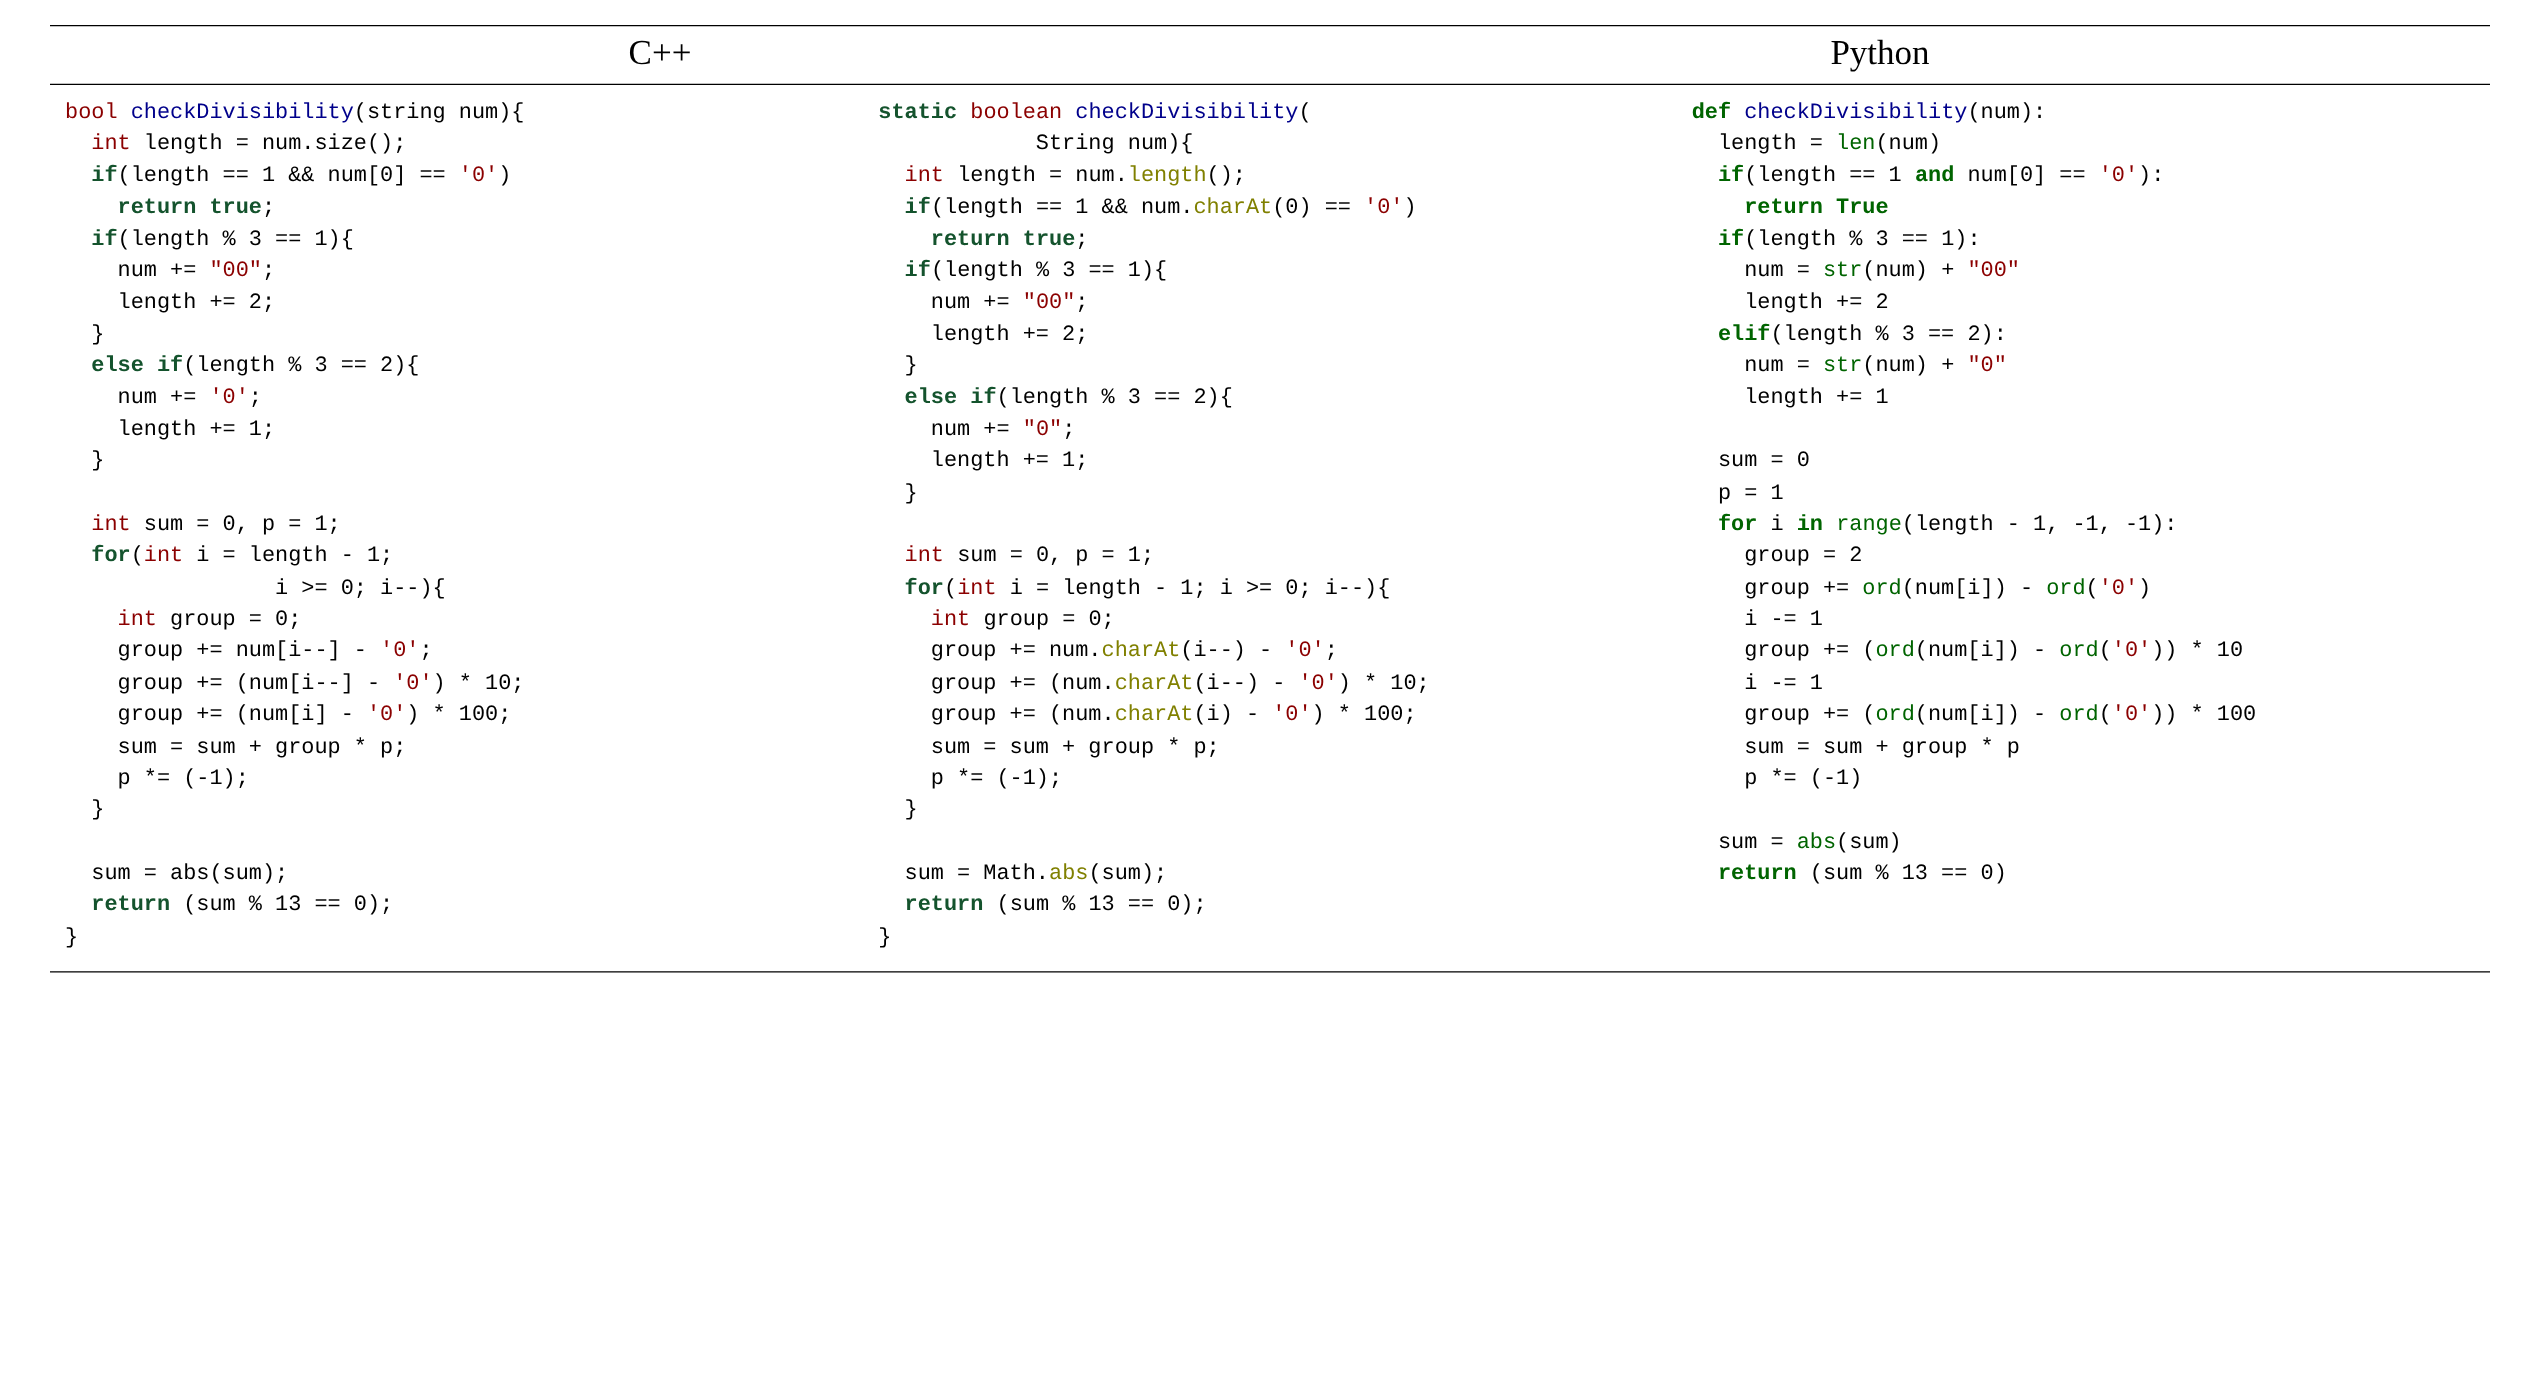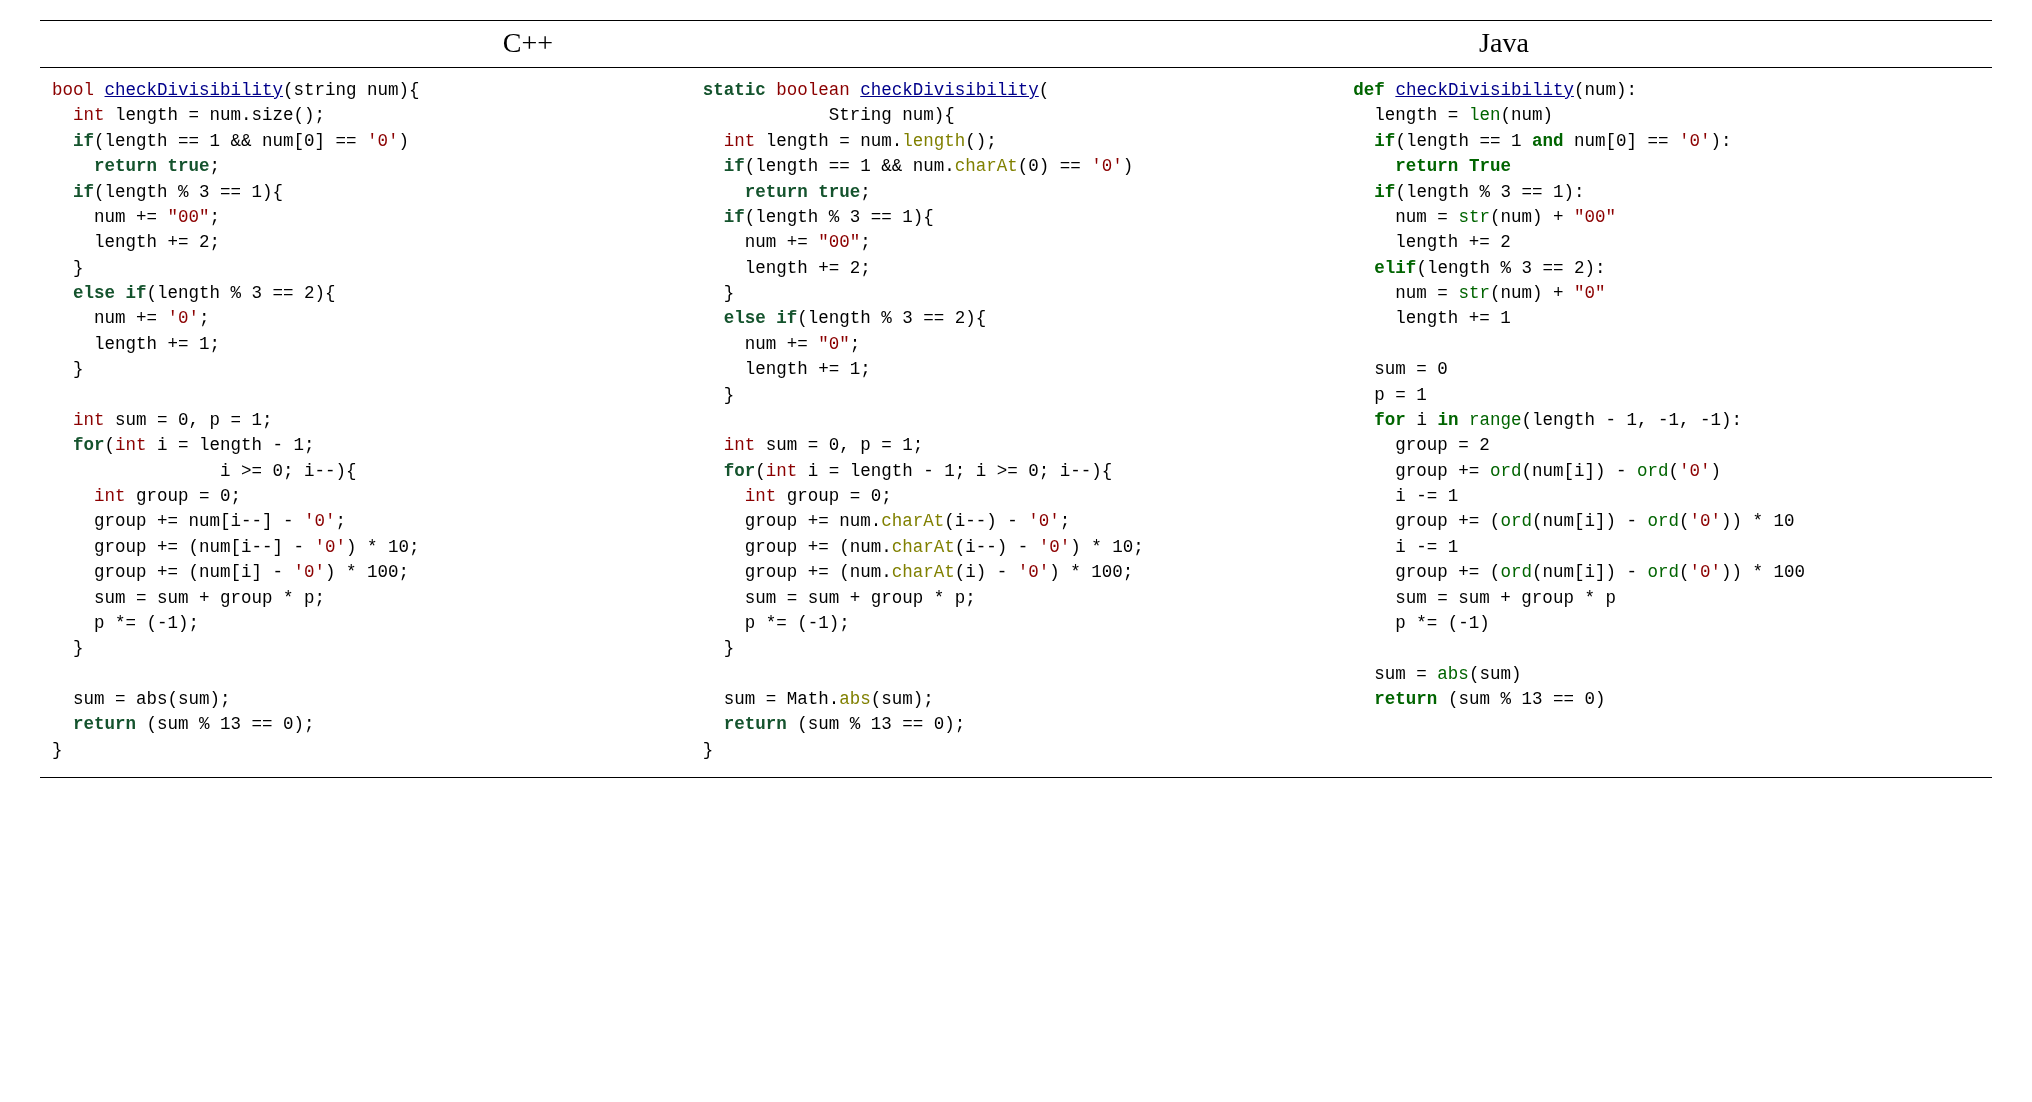--- a/index.html
+++ b/index.html
@@ -36,35 +36,35 @@
   pre.code {
     margin: 0;
     font-family: Menlo, Consolas, 'Courier New', monospace;
     font-size: 17.5px;
     line-height: 1.45;
     white-space: pre;
   }
   
   .kw  { color: #14532d; font-weight: bold; }   
   .ty  { color: #8b0000; }                       
-  .fn  { color: #00008b; text-decoration: underline; }                       
+  .fn  { color: #00008b; }                       
   .mem { color: #808000; margin-top: 10px; }                       
   .str { color: #8b0000; }
   .py-builtin { color: #006400; text-align: center; }                
   .py-kw { color: #006400; font-weight: bold; }
   .py-const { color: #006400; font-weight: bold; }
 </style>
 </head>
 <body>
 
 <div class="table-wrap">
   <hr class="hr-thick">
   <div class="header-row">
     <div class="header-cell">C++</div>
-    <div class="header-cell">Java</div>
+    <div class="header-cell">Python</div>
   </div>
   <hr class="hr-thin">
 
   <div class="body-row">
 
     <div class="code-col">
 <pre class="code"><span class="ty">bool</span> <span class="fn">checkDivisibility</span><span>(string num){</span>
   <span class="ty">int</span><span> length = num.size();</span>
   <span class="kw">if</span><span>(length == 1 &amp;&amp; num[0] == </span><span class="str">'0'</span><span>)</span>
     <span class="kw">return</span> <span class="kw">true</span><span>;</span>

